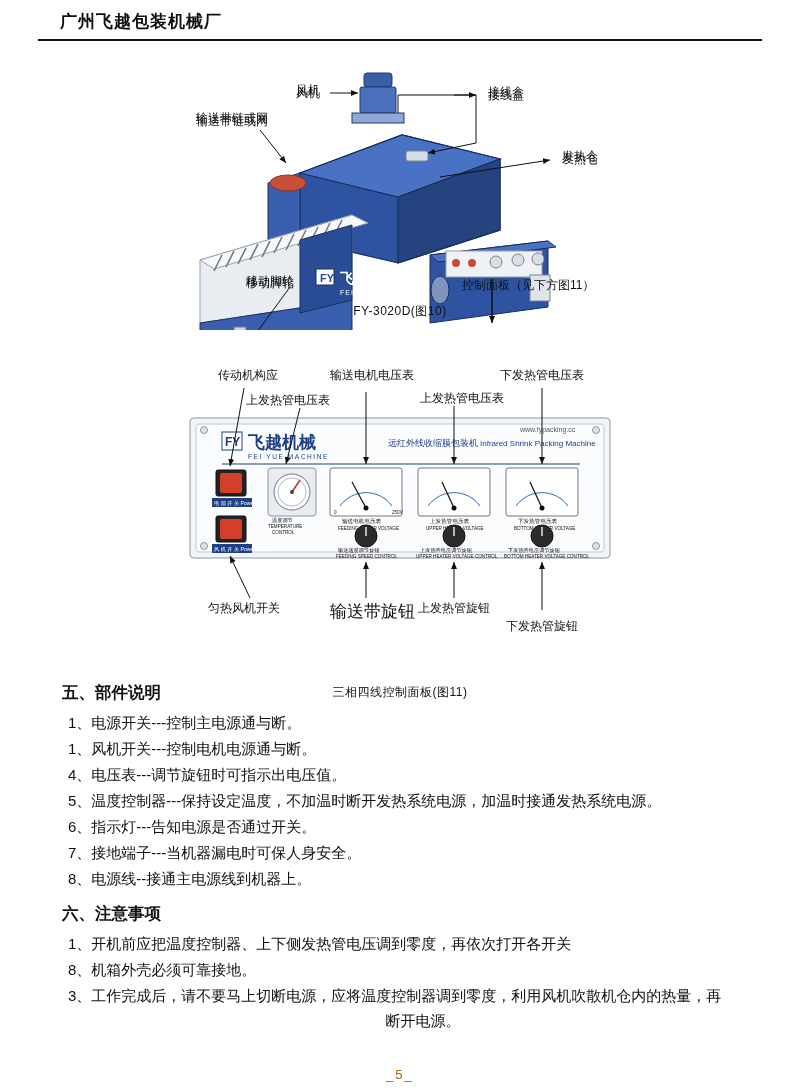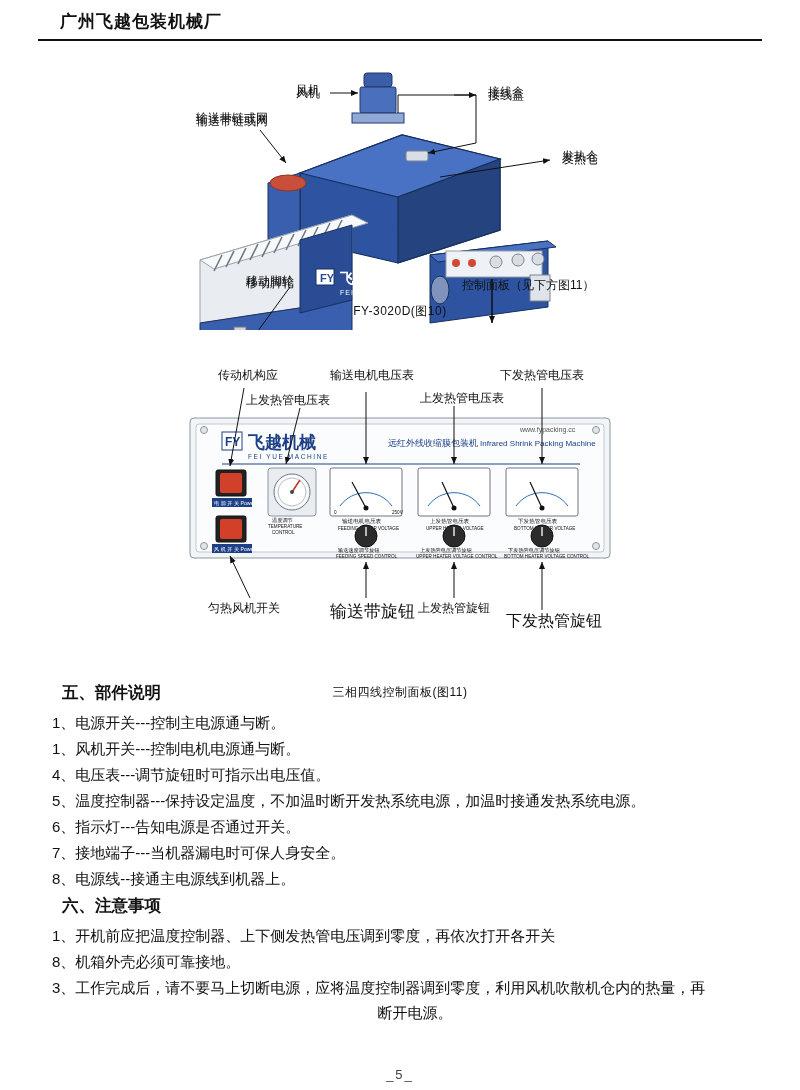--- a/index.html
+++ b/index.html
@@ -29,31 +29,31 @@
 
   
   .fig11{position:absolute;left:0;top:360px;width:800px;height:280px;}
   .cap11{position:absolute;left:0;top:684px;width:800px;}
 
   
   .body{position:absolute;left:52px;top:672px;width:700px;}
   h2{
     font-size:16.5px;font-weight:bold;margin:10px 0 6px 10px;
   }
-  .sec2{margin-top:4px;}
+  .sec2{margin-top:12px;}
   ol{list-style:none;margin:0;padding:0;}
   li{
-    font-size:15px;line-height:25px;margin:0 0 1px 0;
+    font-size:15px;line-height:25px;margin:0 0 1px 16px;
     text-indent:0;padding-left:0;
   }
   li .t{display:block;}
   li .cont{display:block;margin-left:26px;text-align:center;}
   .pagenum{
     position:absolute;left:0;bottom:8px;width:800px;text-align:center;
-    font-size:13px;letter-spacing:2px;color:#404040;
+    font-size:13px;letter-spacing:2px;color:#a16207;
   }
   
   .lbl{font-size:12px;font-family:"Liberation Sans",sans-serif;fill:#111;}
 </style>
 </head>
 <body>
 
 <div class="page">
 
   <div class="header">
@@ -258,21 +258,21 @@
     </svg>
 
     <div style="position:absolute;left:218px;top:7px;font-size:12px">传动机构应</div>
     <div style="position:absolute;left:246px;top:32px;font-size:12px">上发热管电压表</div>
     <div style="position:absolute;left:330px;top:7px;font-size:12px">输送电机电压表</div>
     <div style="position:absolute;left:420px;top:30px;font-size:12px">上发热管电压表</div>
     <div style="position:absolute;left:500px;top:7px;font-size:12px">下发热管电压表</div>
     <div style="position:absolute;left:208px;top:240px;font-size:12px">匀热风机开关</div>
     <div style="position:absolute;left:330px;top:240px;font-size:17px">输送带旋钮</div>
     <div style="position:absolute;left:418px;top:240px;font-size:12px">上发热管旋钮</div>
-    <div style="position:absolute;left:506px;top:251px;font-size:16px">下发热管旋钮</div>
+    <div style="position:absolute;left:506px;top:258px;font-size:12px">下发热管旋钮</div>
   </div>
   <div class="cap cap11">三相四线控制面板(图11)</div>
 
   <div class="body">
     <h2>五、部件说明</h2>
     <ol>
       <li>
           <span class="t">1、电源开关---控制主电源通与断。</span>
         </li>
       <li>

